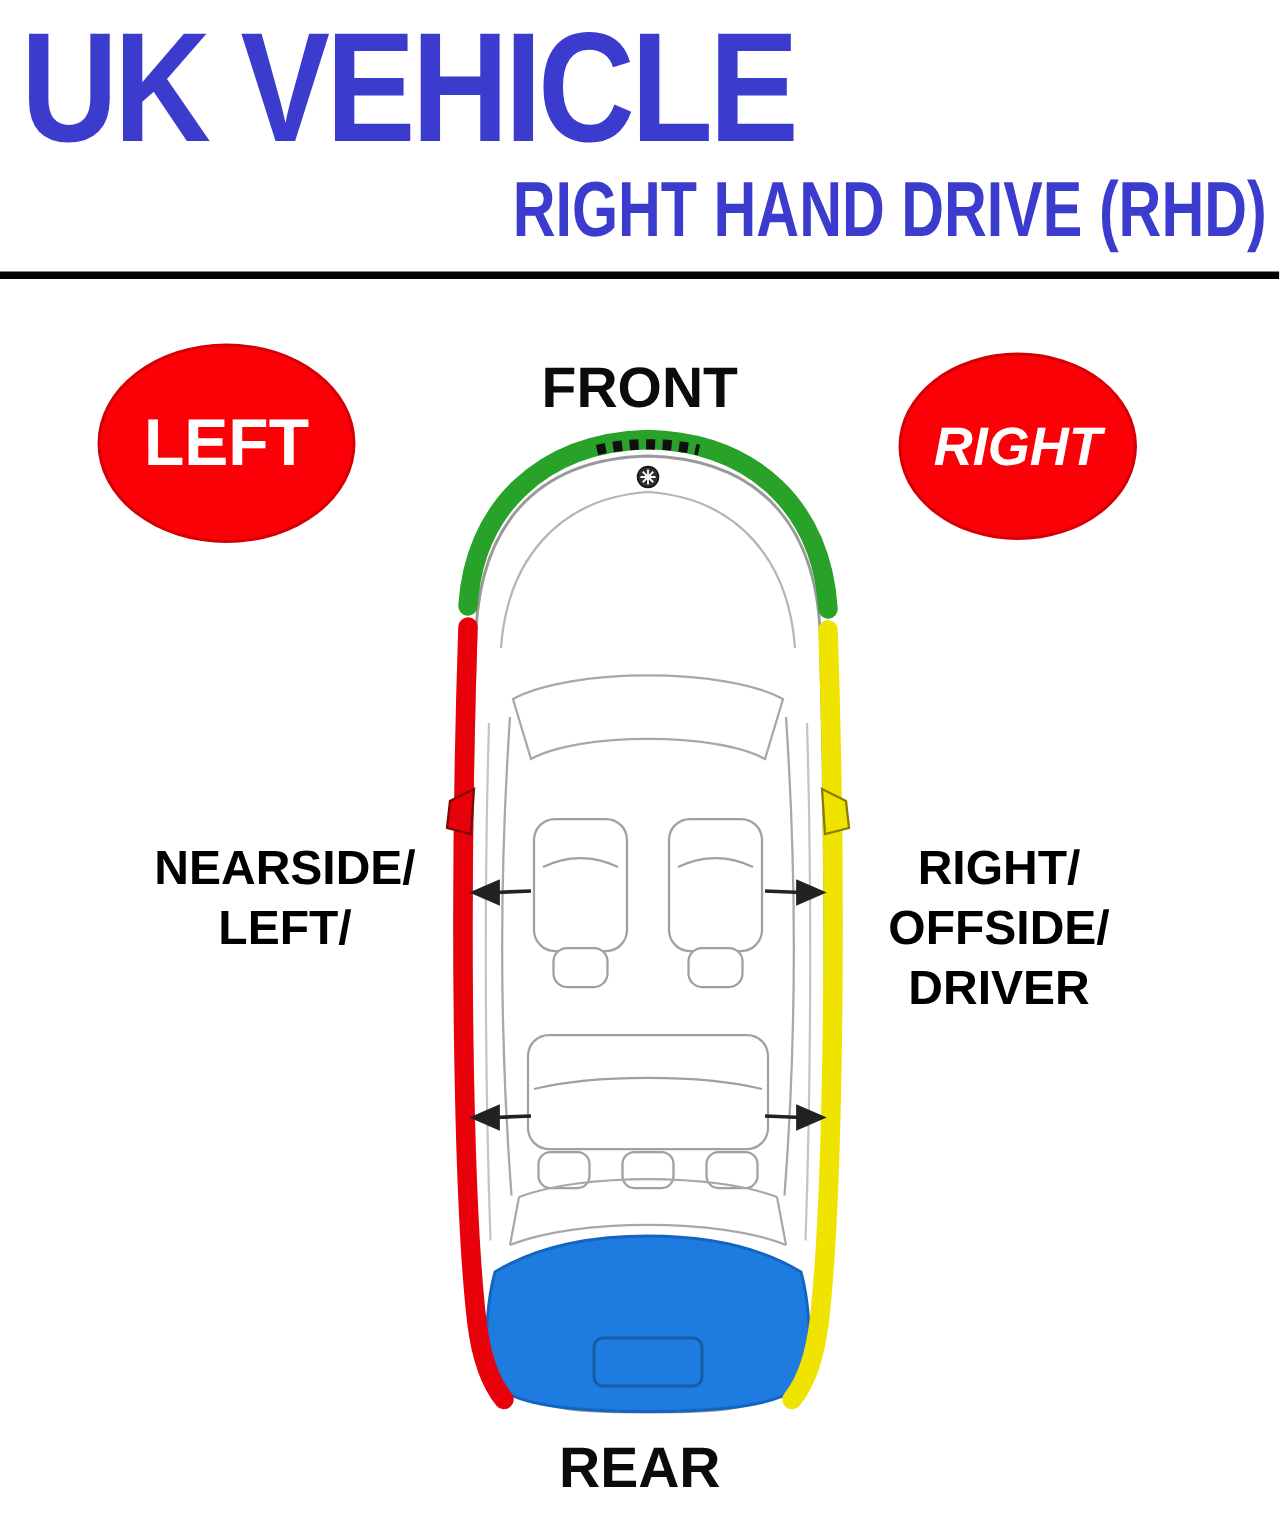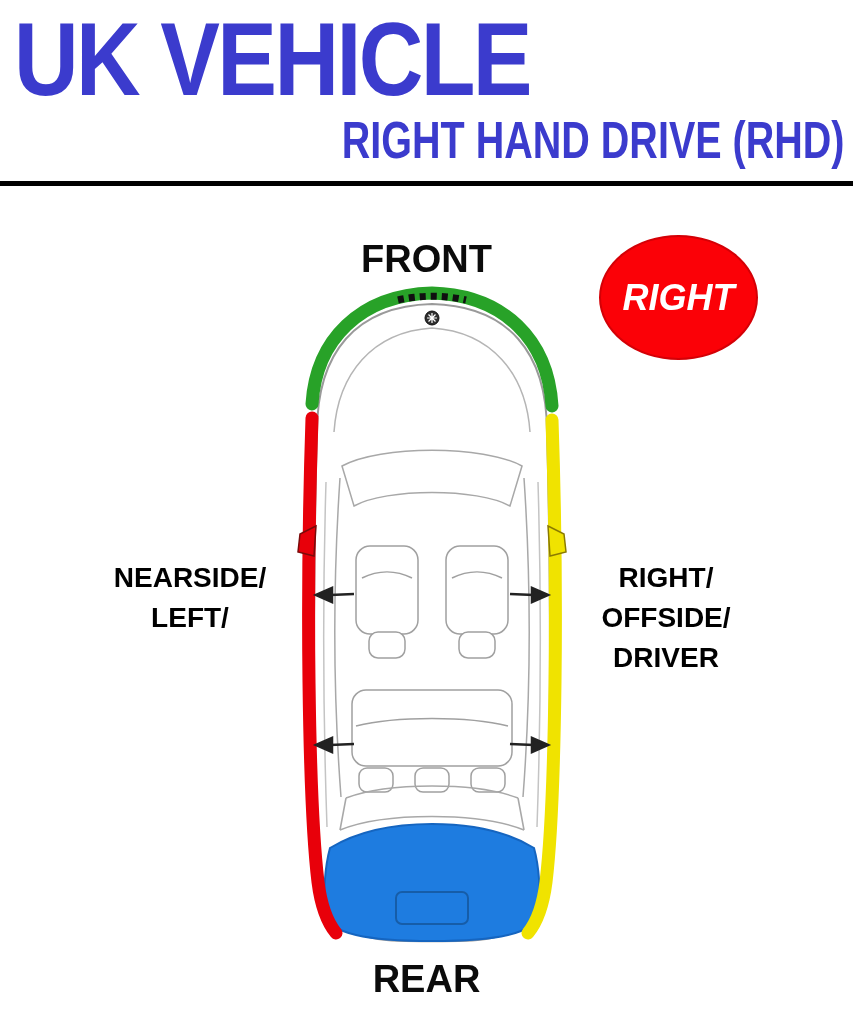--- a/index.html
+++ b/index.html
@@ -75,21 +75,21 @@
     white-space: nowrap;
   }
   .badge-left  { left: 65px;  top: 229px; width: 172px; height: 133px; font-size: 44px; }
   .badge-right { left: 599px; top: 235px; width: 159px; height: 125px; font-size: 36px; font-style: italic; }
 
   .side-label {
     position: absolute;
     width: 240px;
     top: 558px;
     text-align: center;
-    font-size: 28px;
+    font-size: 32px;
     line-height: 40px;
     font-weight: bold;
     color: #000000;
   }
   .side-label span { display: block; }
   .side-label-left  { left: 70px; }
   .side-label-right { left: 546px; }
 
   .car {
     position: absolute;
@@ -104,20 +104,23 @@
 
 <div class="canvas">
 
   <div class="title">UK VEHICLE</div>
   <div class="subtitle">RIGHT HAND DRIVE (RHD)</div>
   <div class="divider"></div>
 
   <div class="front-label">FRONT</div>
   <div class="rear-label">REAR</div>
 
+  <div class="badge badge-left">
+    <span>LEFT</span>
+  </div>
   <div class="badge badge-right">
     <span>RIGHT</span>
   </div>
 
   <div class="side-label side-label-left">
     <span>NEARSIDE/</span>
     <span>LEFT/</span>
   </div>
   <div class="side-label side-label-right">
     <span>RIGHT/</span>

